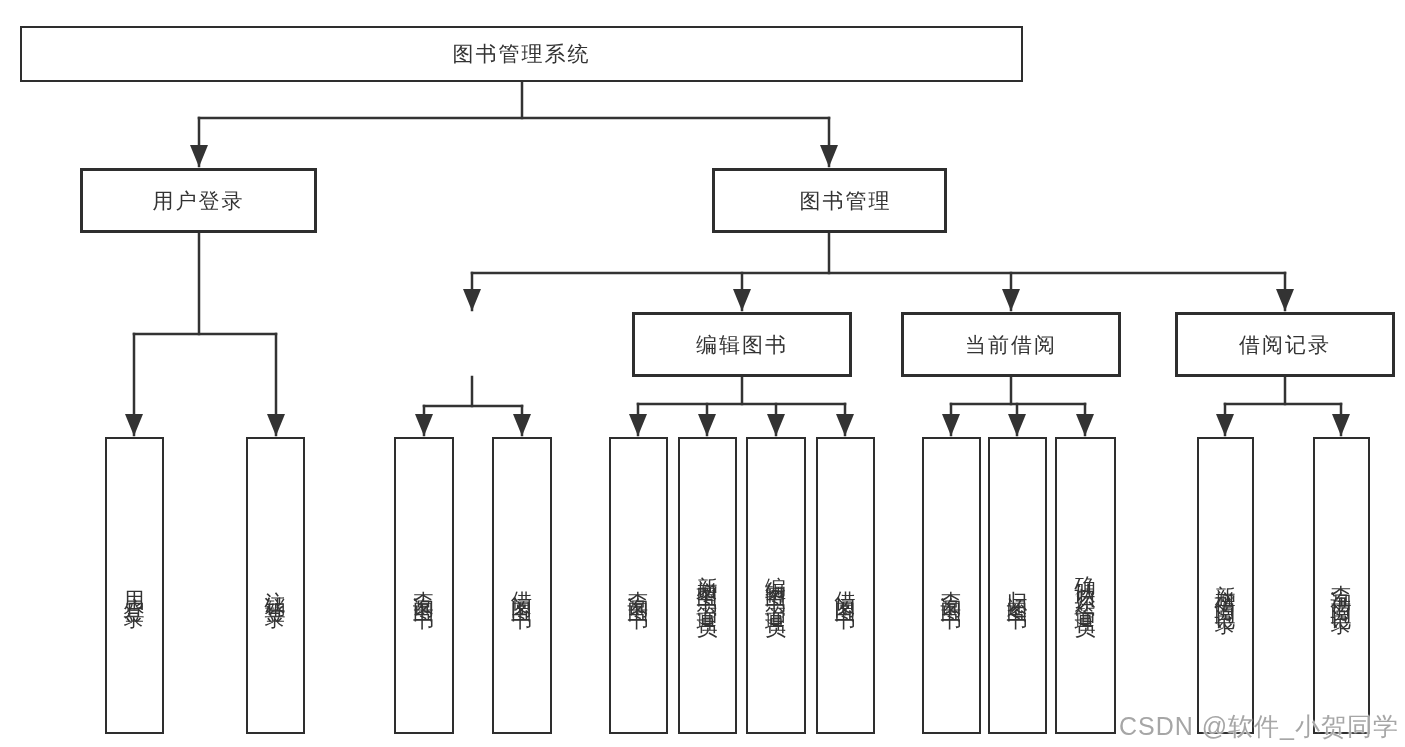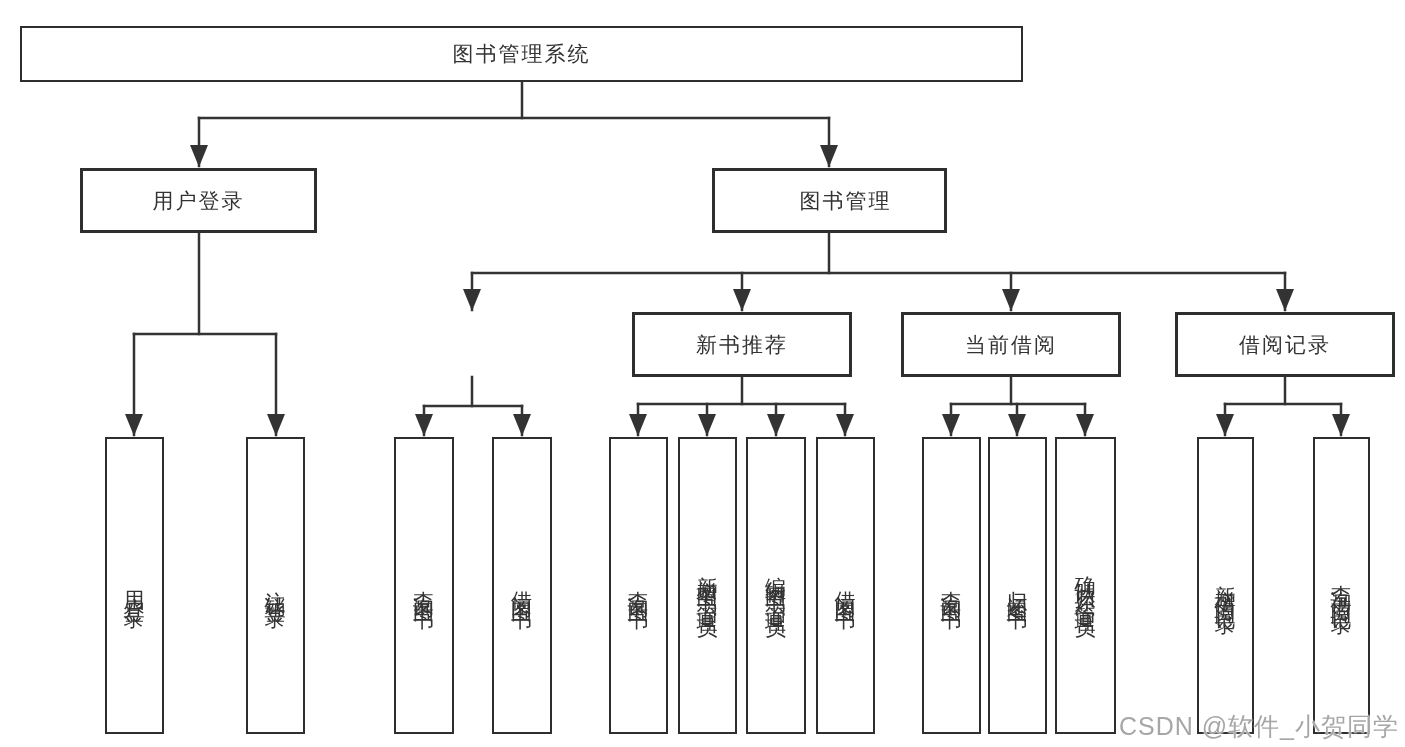--- a/index.html
+++ b/index.html
@@ -123,21 +123,21 @@
   </div>
 
   <div class="box h" style="left:80px; top:168px; width:237px; height:65px;">
     <span>用户登录</span>
   </div>
   <div class="box h" style="left:712px; top:168px; width:235px; height:65px;padding-left:32px;">
     <span>图书管理</span>
   </div>
 
   <div class="box h" style="left:632px; top:312px; width:220px; height:65px;">
-    <span>新书推荐</span>
+    <span>编辑图书</span>
   </div>
   <div class="box h" style="left:1175px; top:312px; width:220px; height:65px;">
     <span>借阅记录</span>
   </div>
   <div class="box h" style="left:901px; top:312px; width:220px; height:65px;">
     <span>当前借阅</span>
   </div>
 
   <div class="box v" style="left:105px; width:59px;">
     <span>用户登录</span>

